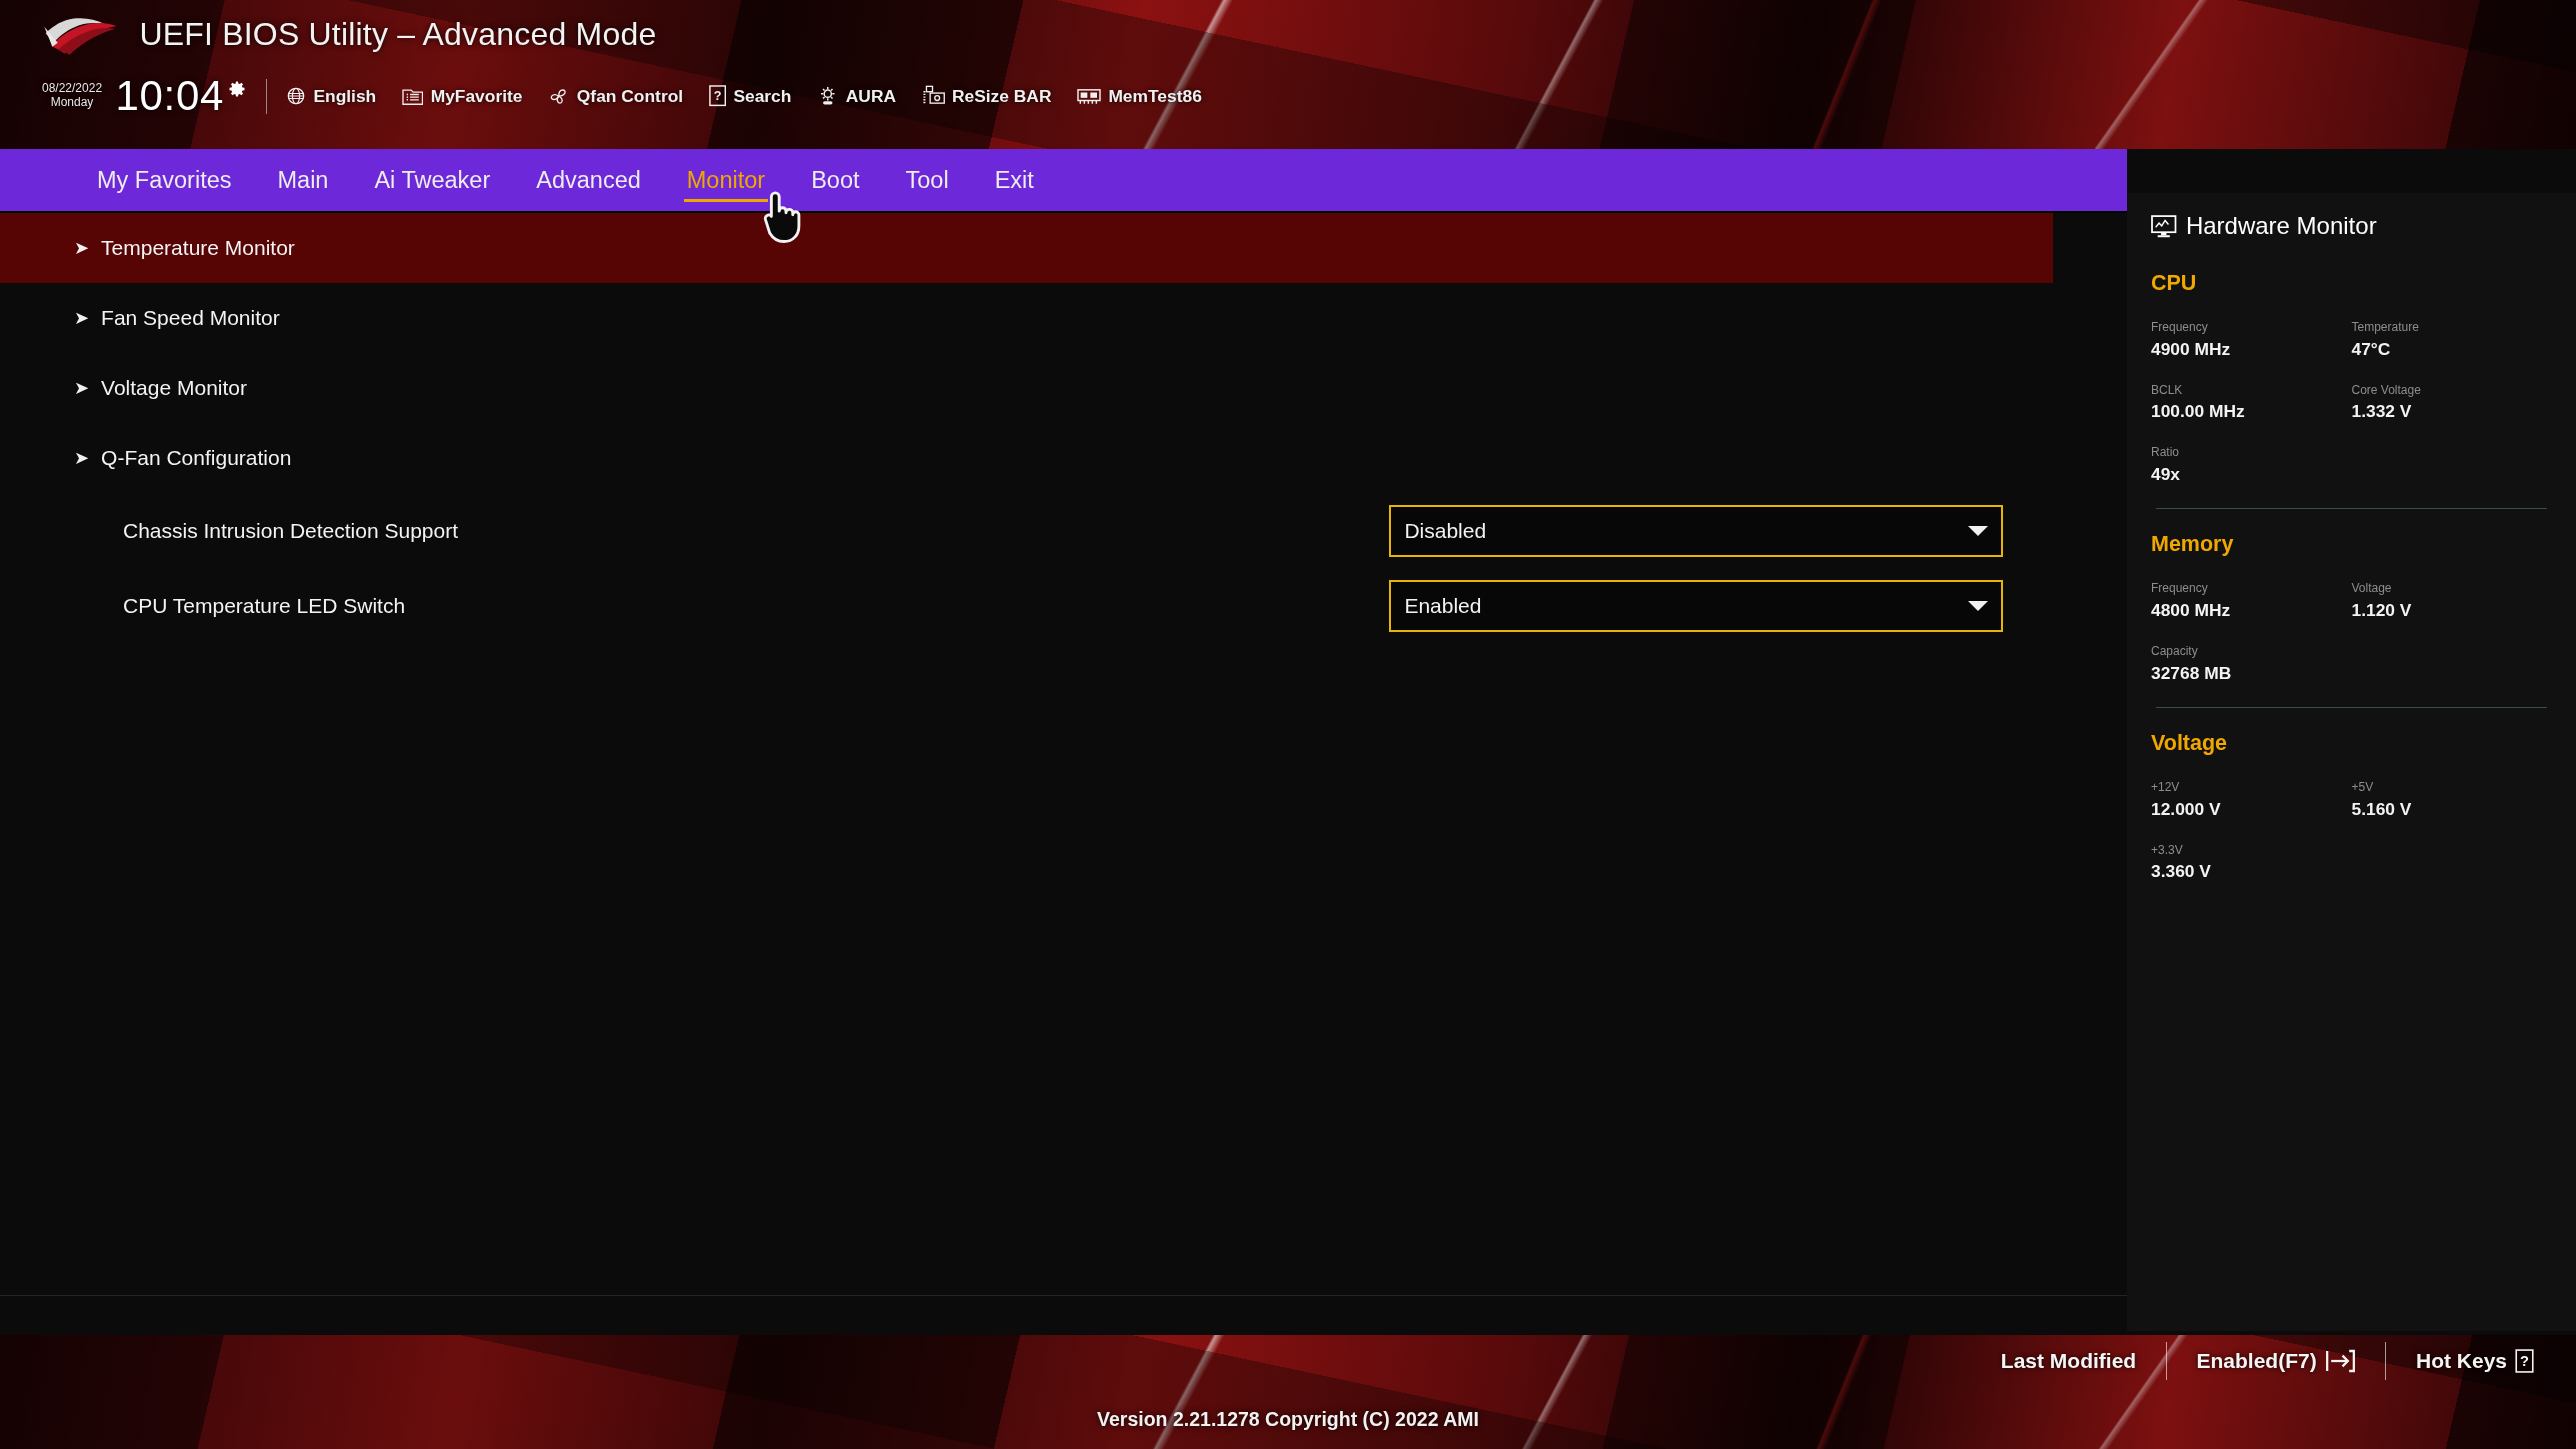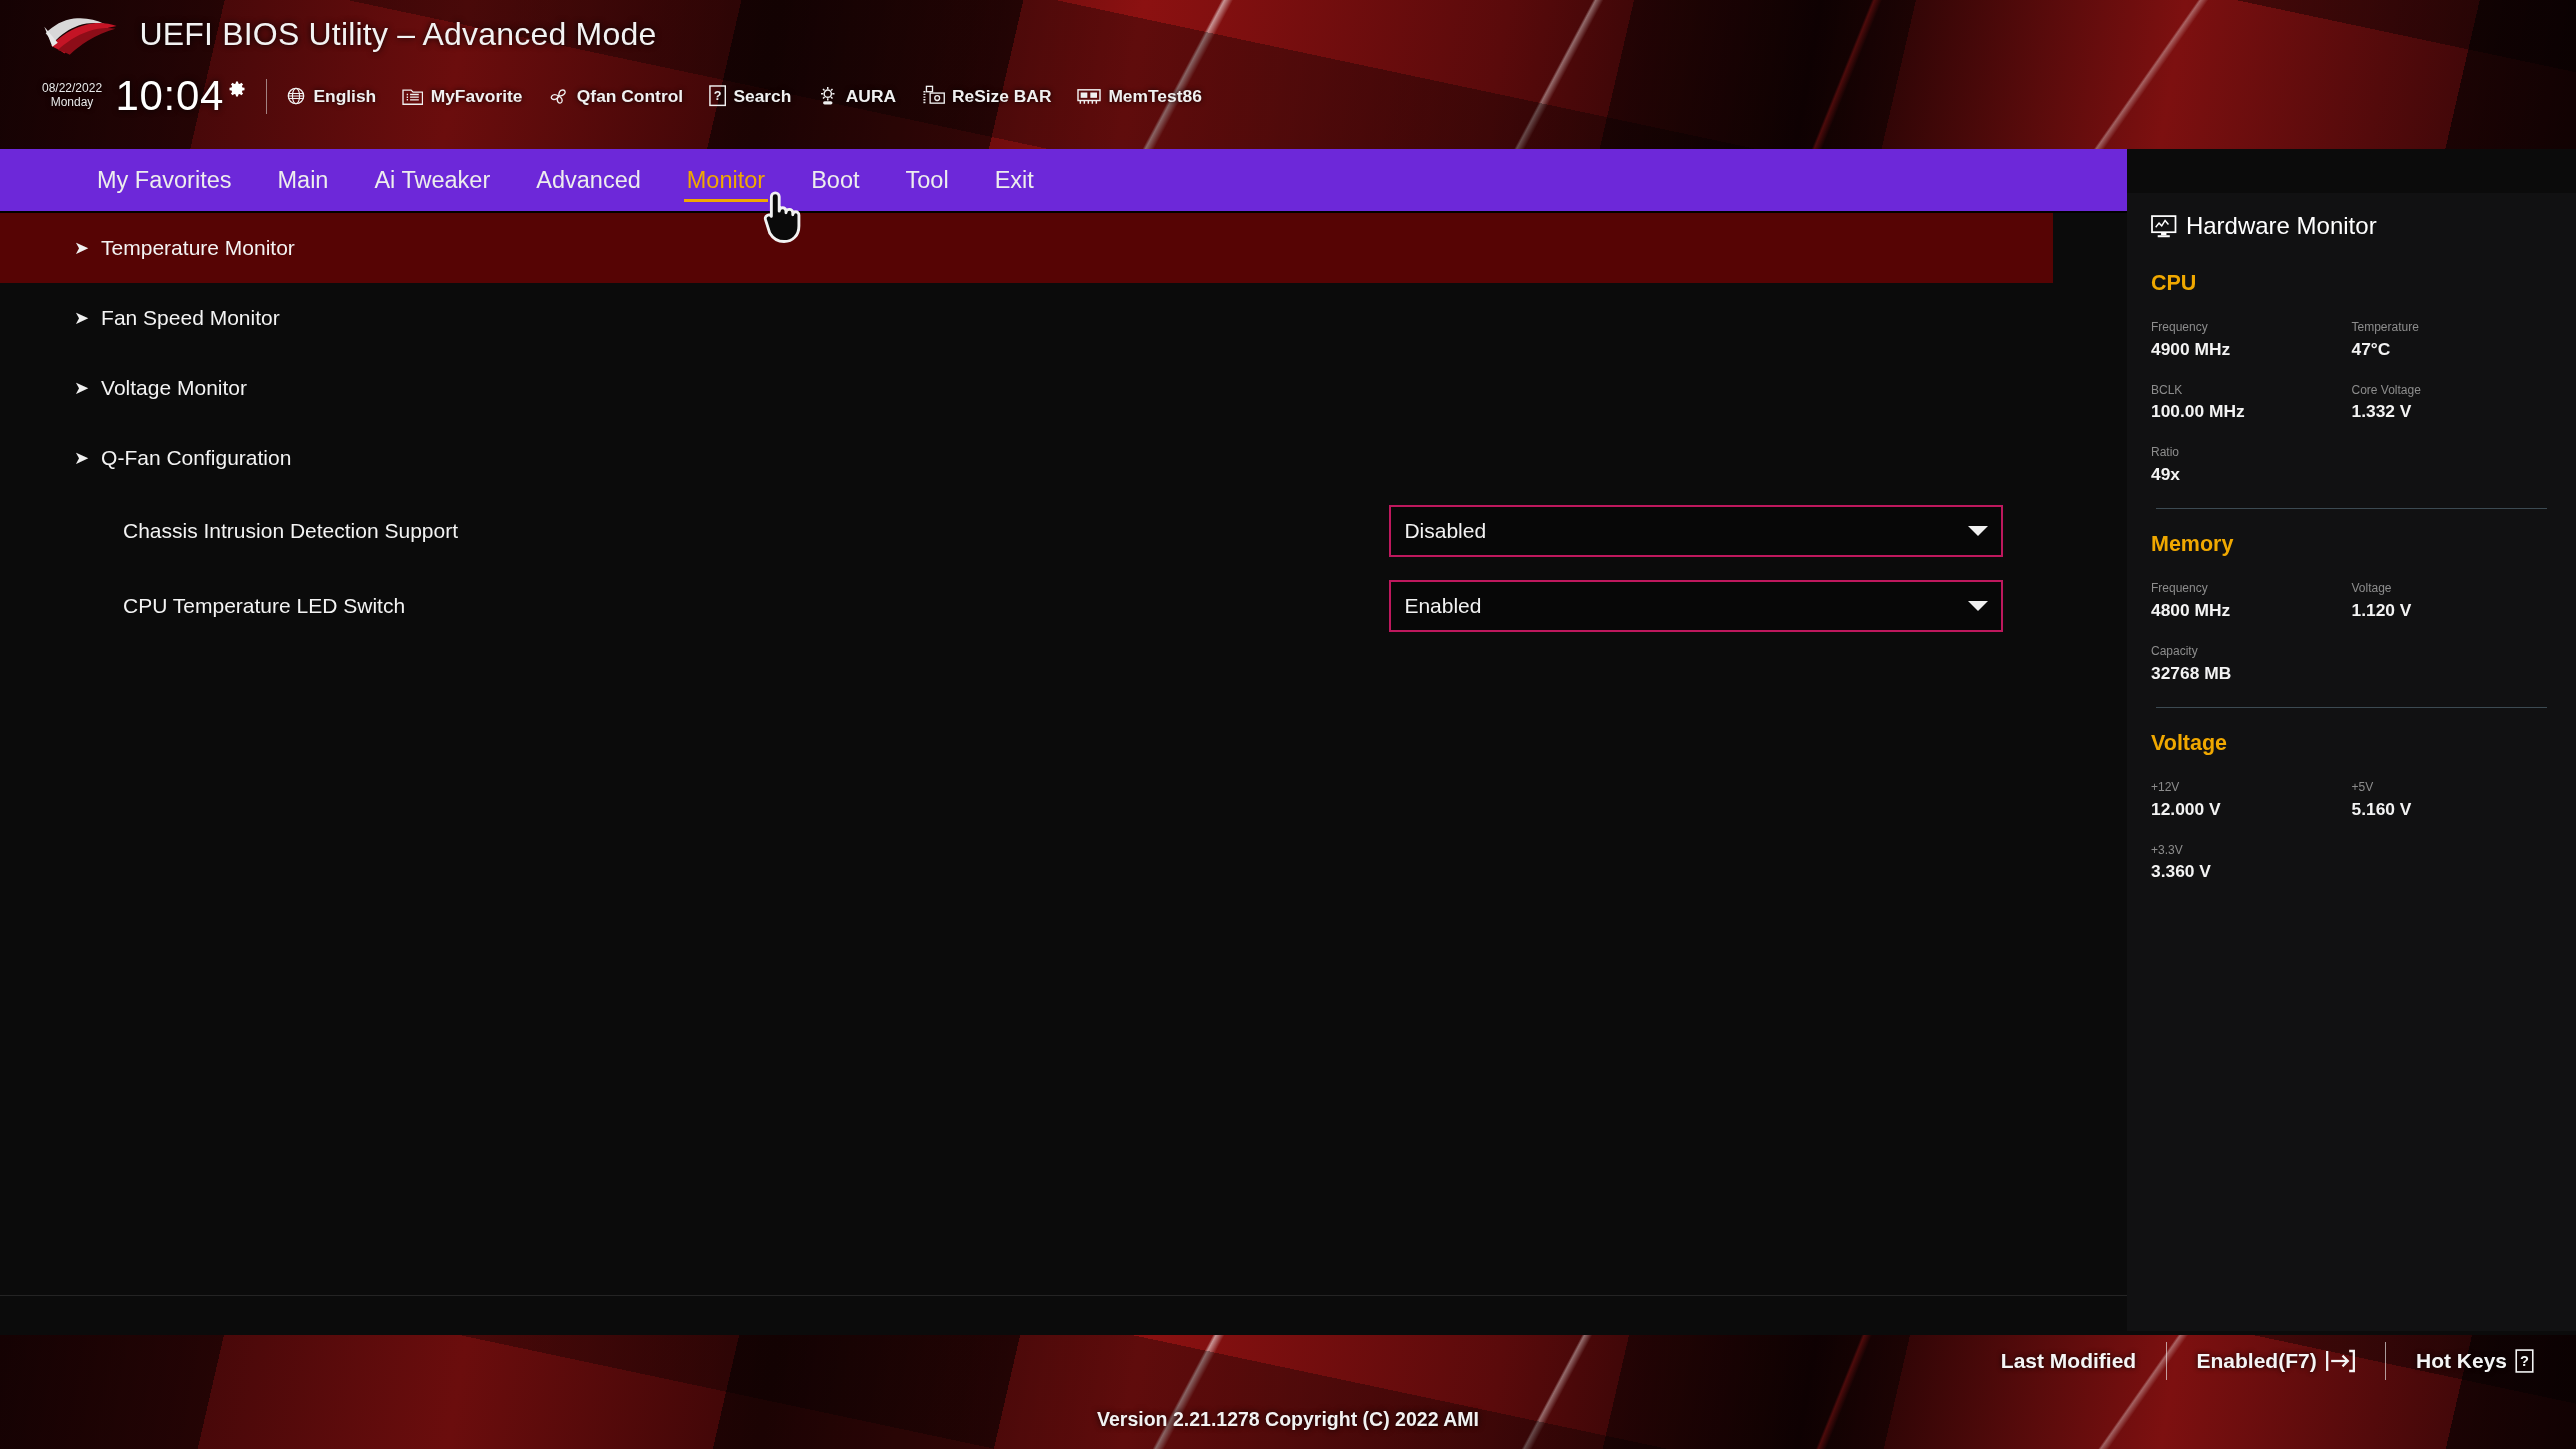--- a/index.html
+++ b/index.html
@@ -71,21 +71,21 @@
 
   
   #main { position: absolute; left: 0; top: 213px; width: 2127px; height: 1122px; background: #0b0b0b; }
   .menu-row { position: relative; height: 70px; display: flex; align-items: center; padding-left: 74px; }
   .menu-row.highlight { background: #560404; width: 2053px; }
   .menu-row .arrow { color: #f0f0f0; font-size: 18px; margin-right: 12px; line-height: 1; }
   .menu-row .label { color: #f3f3f3; font-size: 21px; white-space: nowrap; }
   .opt-row { position: relative; height: 75px; display: flex; align-items: center; padding-left: 123px; }
   .opt-row .label { color: #f3f3f3; font-size: 21px; white-space: nowrap; }
   .dropdown { position: absolute; left: 1389px; width: 614px; height: 52px; background: #070707;
-    border: 2px solid #be185d; display: flex; align-items: center; padding: 0 13.4px; cursor: pointer; }
+    border: 2px solid #eab308; display: flex; align-items: center; padding: 0 13.4px; cursor: pointer; }
   .dropdown .dd-val { color: #f2f2f2; font-size: 21px; }
   .dropdown .dd-caret { margin-left: auto; width: 0; height: 0;
     border-left: 10px solid transparent; border-right: 10px solid transparent; border-top: 10.7px solid #f0f0f0; }
 
   
   #help-divider { position: absolute; left: 0; top: 1082px; width: 2127px; height: 1.3px; background: #242424; }
   #help-strip { position: absolute; left: 0; top: 1083px; width: 2127px; height: 114px;
     display: flex; align-items: center; padding-left: 34px; gap: 27px; }
   #help-icon { width: 39px; height: 39px; }
   #help-text { color: #ededed; font-size: 20px; }

